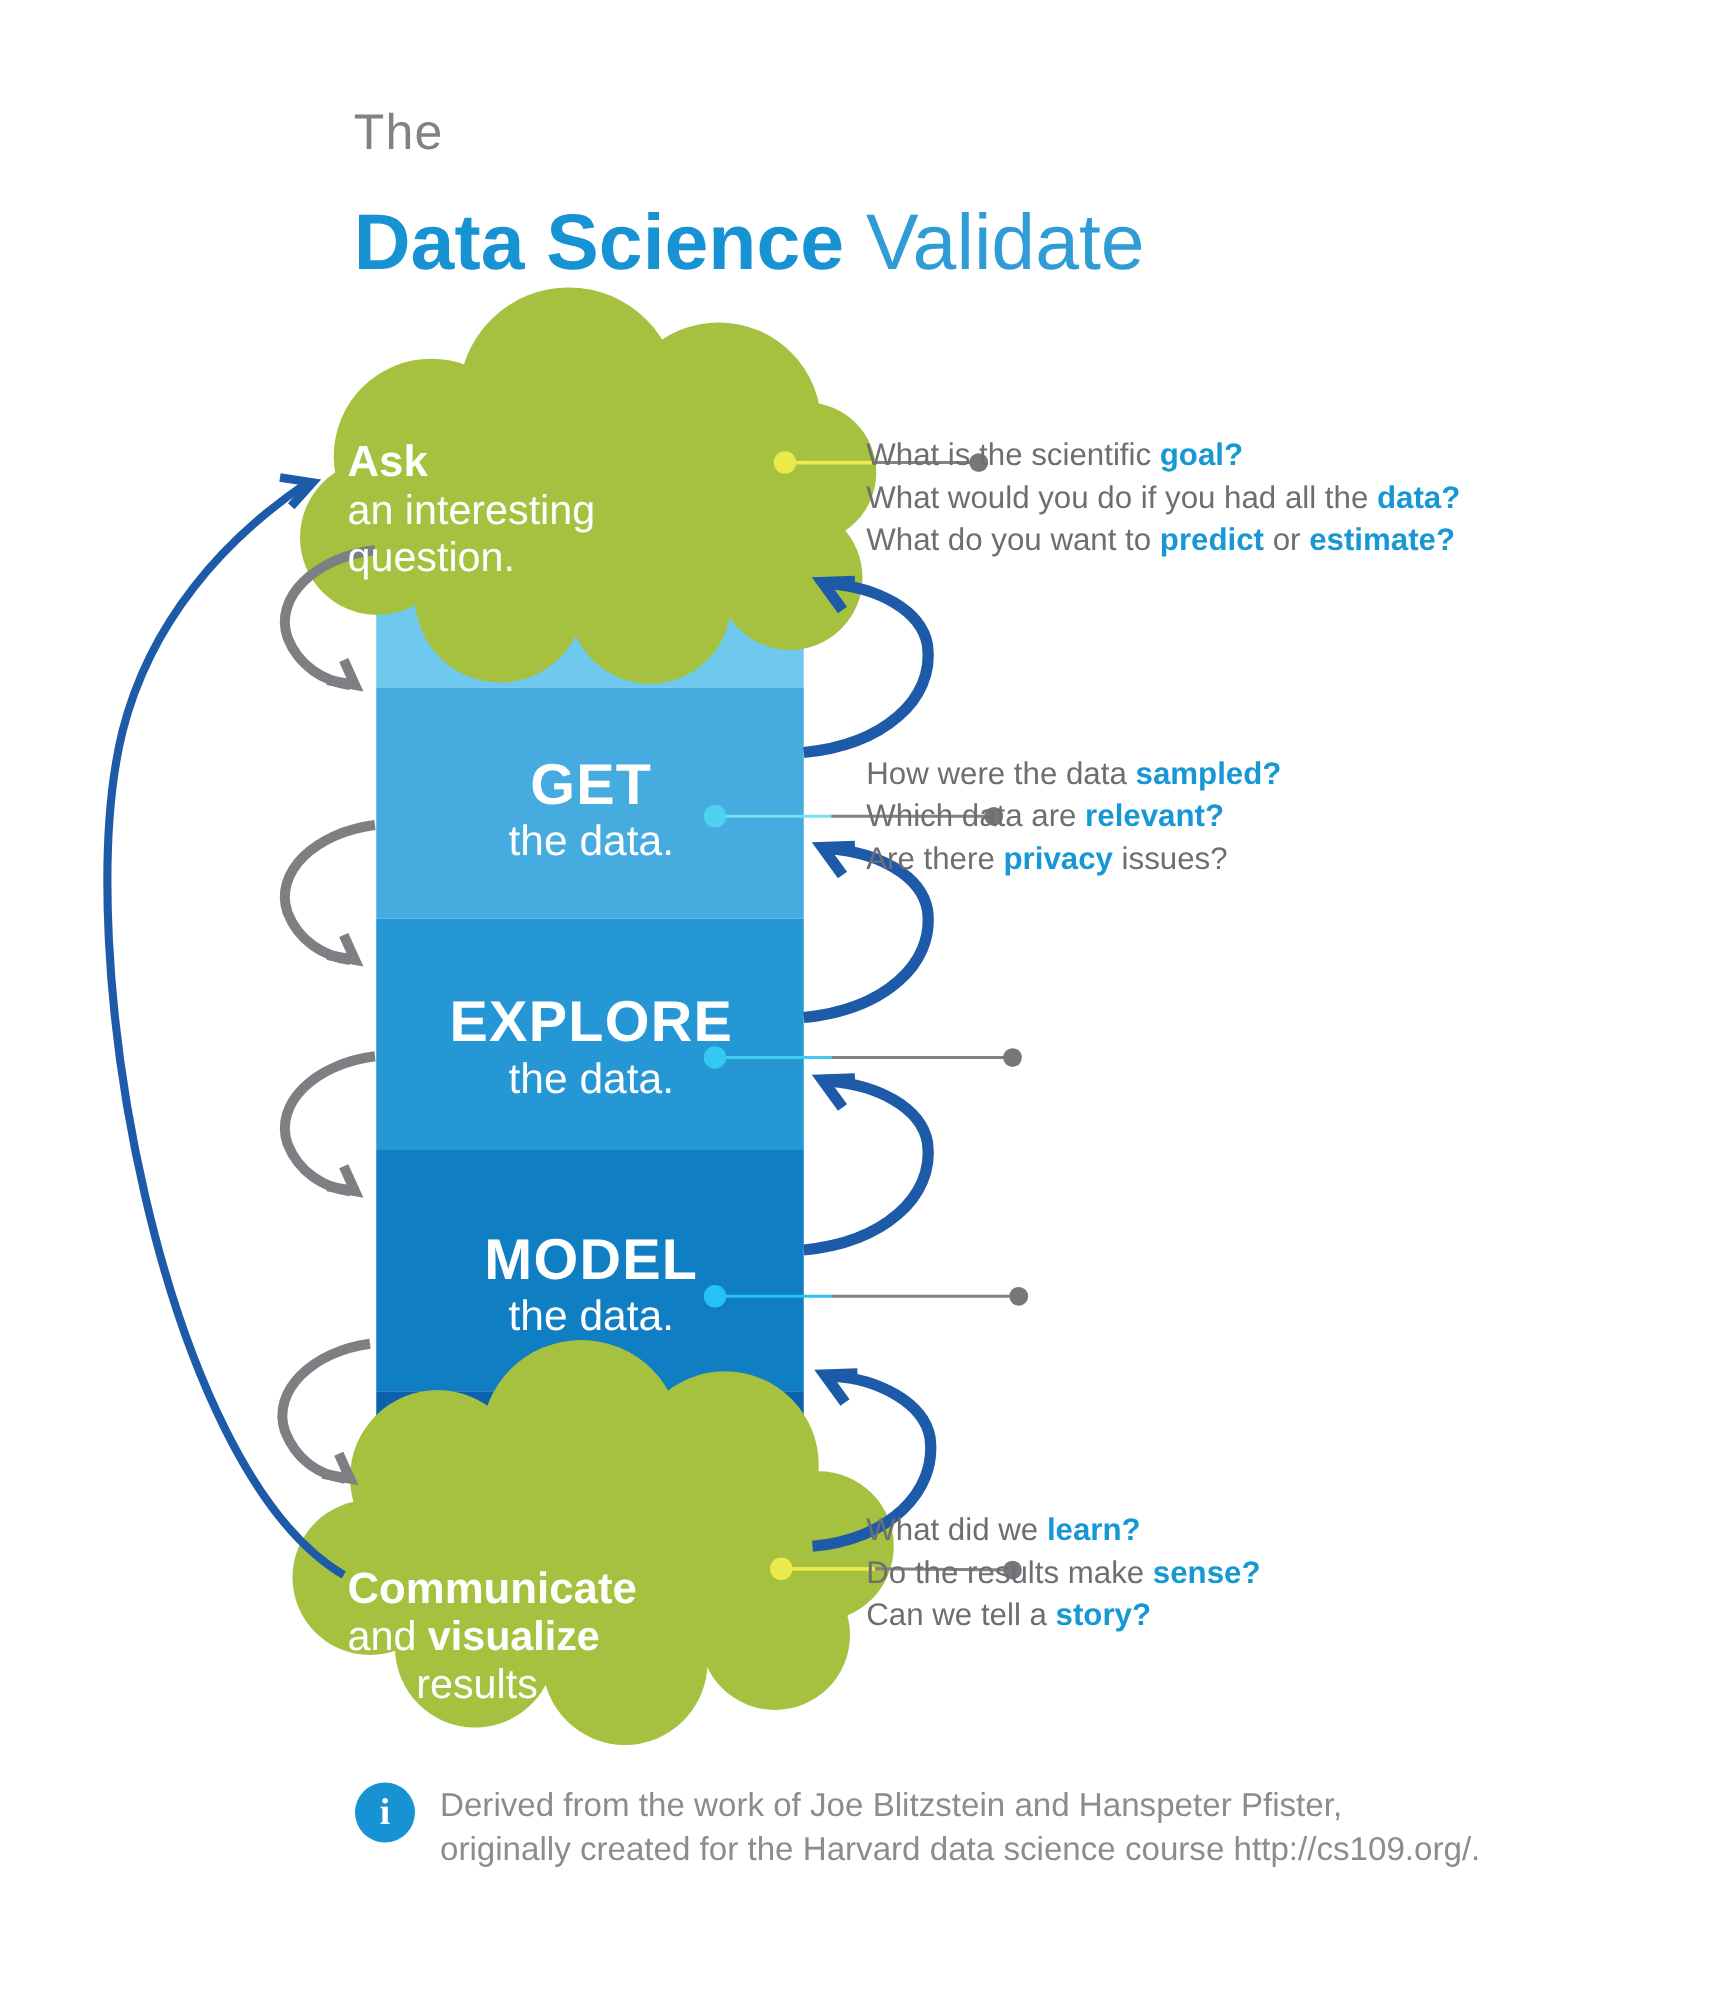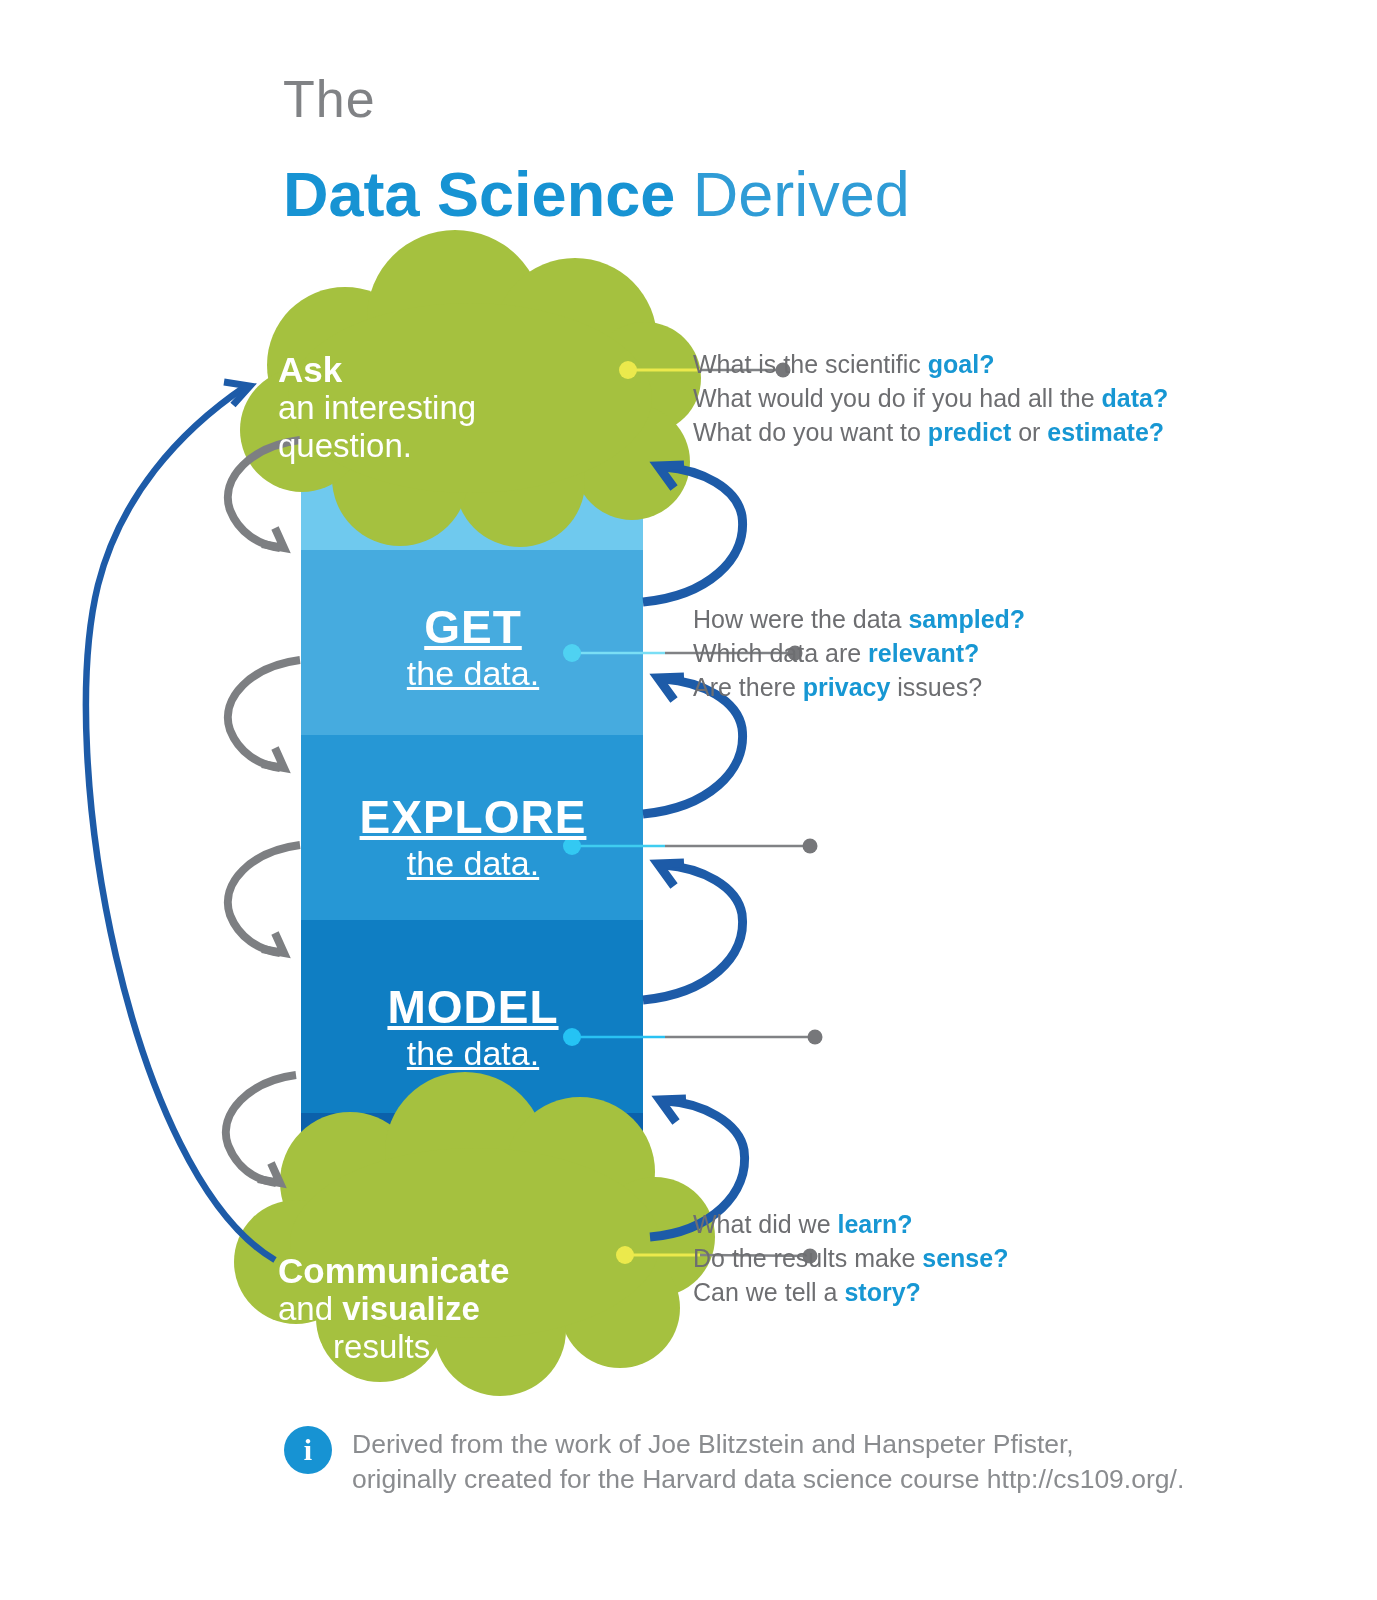--- a/index.html
+++ b/index.html
@@ -1,33 +1,33 @@
 <!DOCTYPE html>
 <html><head>
 <meta charset="utf-8">
 <style>
   html,body{margin:0;padding:0;background:#ffffff;}
   #page{position:relative;width:1377px;height:1600px;background:#ffffff;overflow:hidden;
         font-family:"Liberation Sans","DejaVu Sans",sans-serif;}
   .abs{position:absolute;}
   
-  #title-pre{left:283px;top:69px;font-size:52px;font-weight:300;color:#808285;letter-spacing:1px;}
+  #title-pre{left:283px;top:84px;font-size:40px;font-weight:300;color:#808285;letter-spacing:1px;}
   #title-main{left:283px;top:158px;font-size:63px;letter-spacing:0px;white-space:nowrap;}
   #title-main .strong{font-weight:700;color:#1793d3;}
   #title-main .light{font-weight:300;color:#2f9cd6;}
   
   #gfx{left:0;top:0;}
   
   .cloud-text{width:400px;text-align:left;color:#ffffff;line-height:38px;font-size:33px;}
   #cloud-ask-text{left:278px;top:351px;}
   #cloud-comm-text{left:278px;top:1252px;}
   .cloud-text .big{font-size:35px;font-weight:700;}
   .cloud-text b{font-weight:700;}
   
-  .stage{left:302px;width:342px;text-align:center;color:#ffffff;text-decoration:underline;}
+  .stage{left:302px;width:342px;text-align:center;color:#ffffff;}
   .stage .t{font-size:46px;font-weight:700;letter-spacing:1px;line-height:50px;}
   .stage .s{font-size:34px;font-weight:400;line-height:42px;}
   #stage-get{top:602px;}
   #stage-explore{top:792px;}
   #stage-model{top:982px;}
   
   .annot{left:693px;width:600px;text-align:left;color:#6d6e71;font-size:25px;line-height:34px;}
   .annot b{color:#1797d3;font-weight:700;}
   #annot-ask{top:347px;}
   #annot-get{top:602px;}
@@ -150,21 +150,21 @@
       <g>
         <line x1="625" y1="1255" x2="700" y2="1255" stroke="#ebe94c" stroke-width="3"></line>
         <line x1="700" y1="1255" x2="810" y2="1256" stroke="#808285" stroke-width="2.5"></line>
         <circle cx="625" cy="1255" r="9" fill="#ebe94c"></circle>
         <circle cx="810" cy="1256" r="7.5" fill="#76777a"></circle>
       </g>
     </g>
   </svg>
 
   <div class="abs" id="title-pre">The</div>
-  <div class="abs" id="title-main"><span class="strong">Data Science</span><span class="light"> Derived</span></div>
+  <div class="abs" id="title-main"><span class="strong">Data Science</span><span class="light"> Validate</span></div>
 
   <div class="abs cloud-text" id="cloud-ask-text">
     <div class="big">Ask</div>
     <div>an interesting</div>
     <div>question.</div>
   </div>
 
   <div class="abs cloud-text" id="cloud-comm-text">
     <div class="big">Communicate</div>
     <div><span>and </span><b>visualize</b></div>

